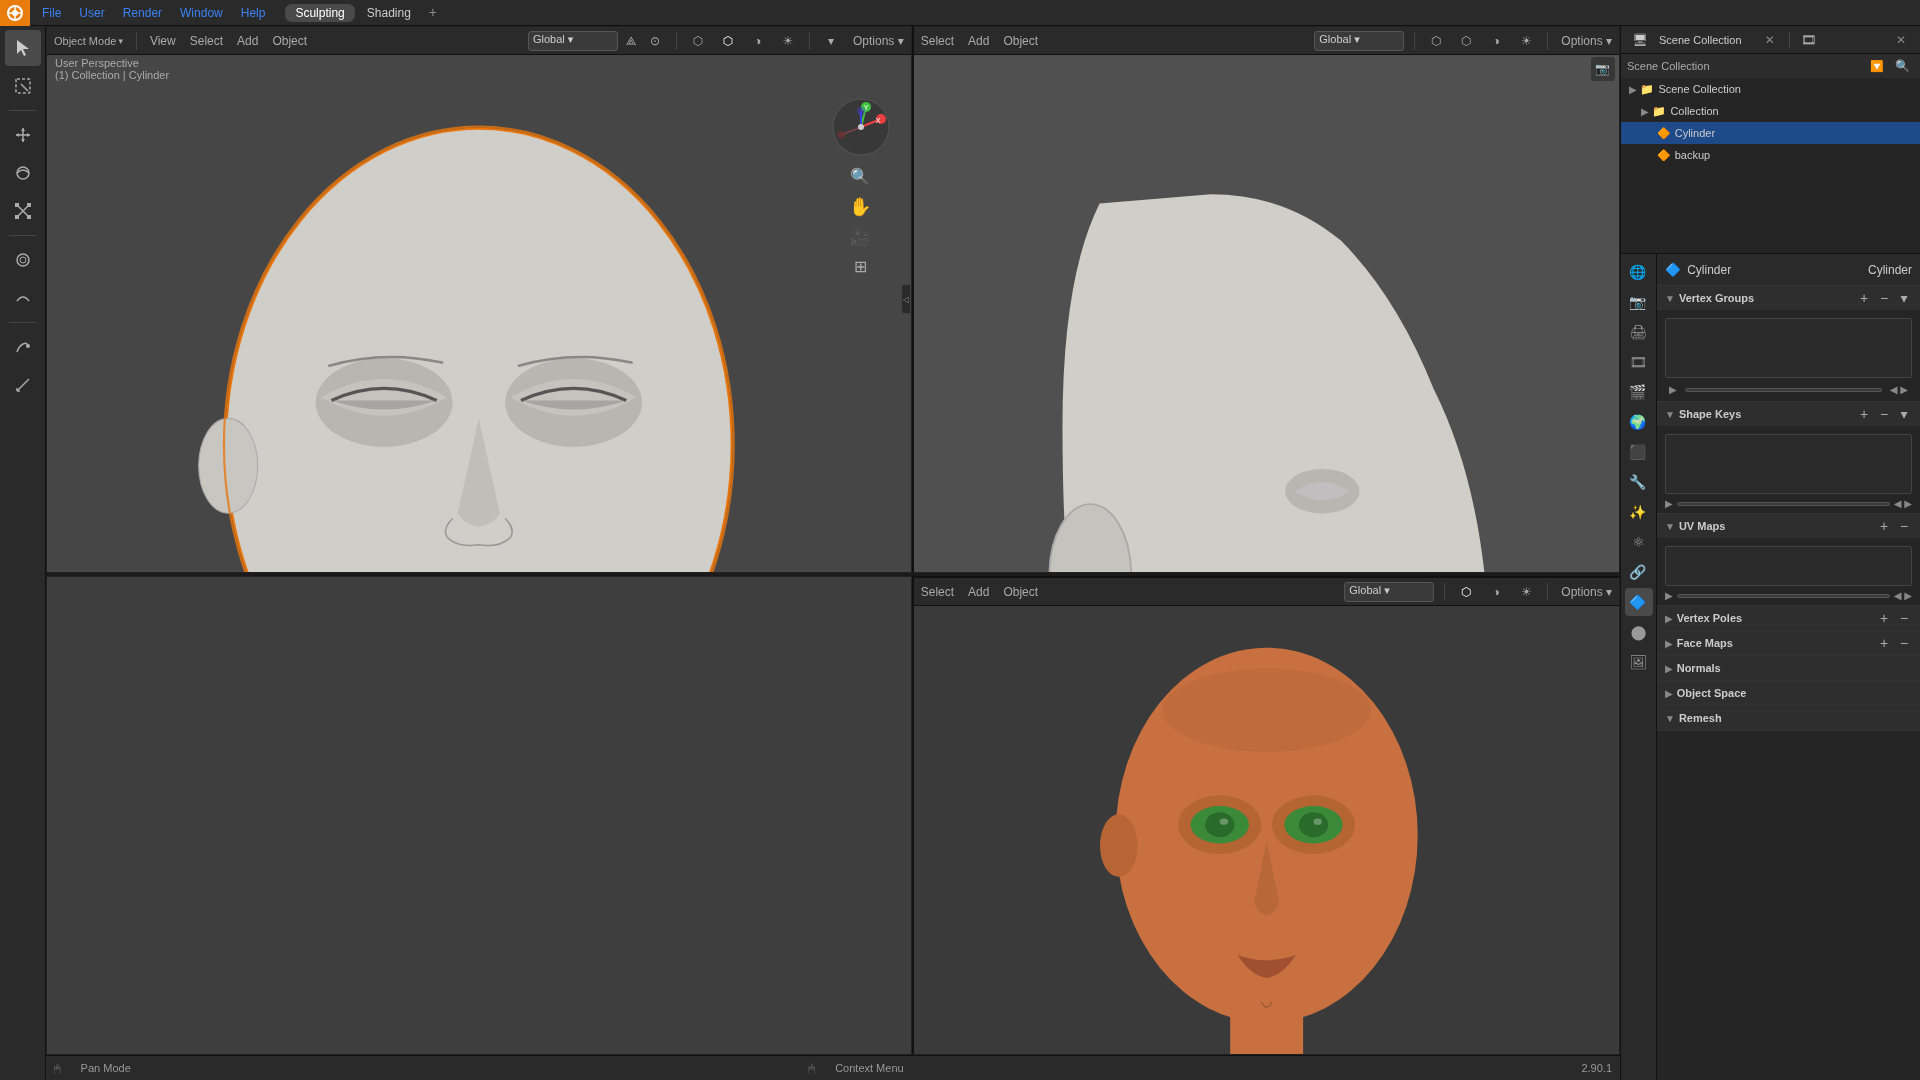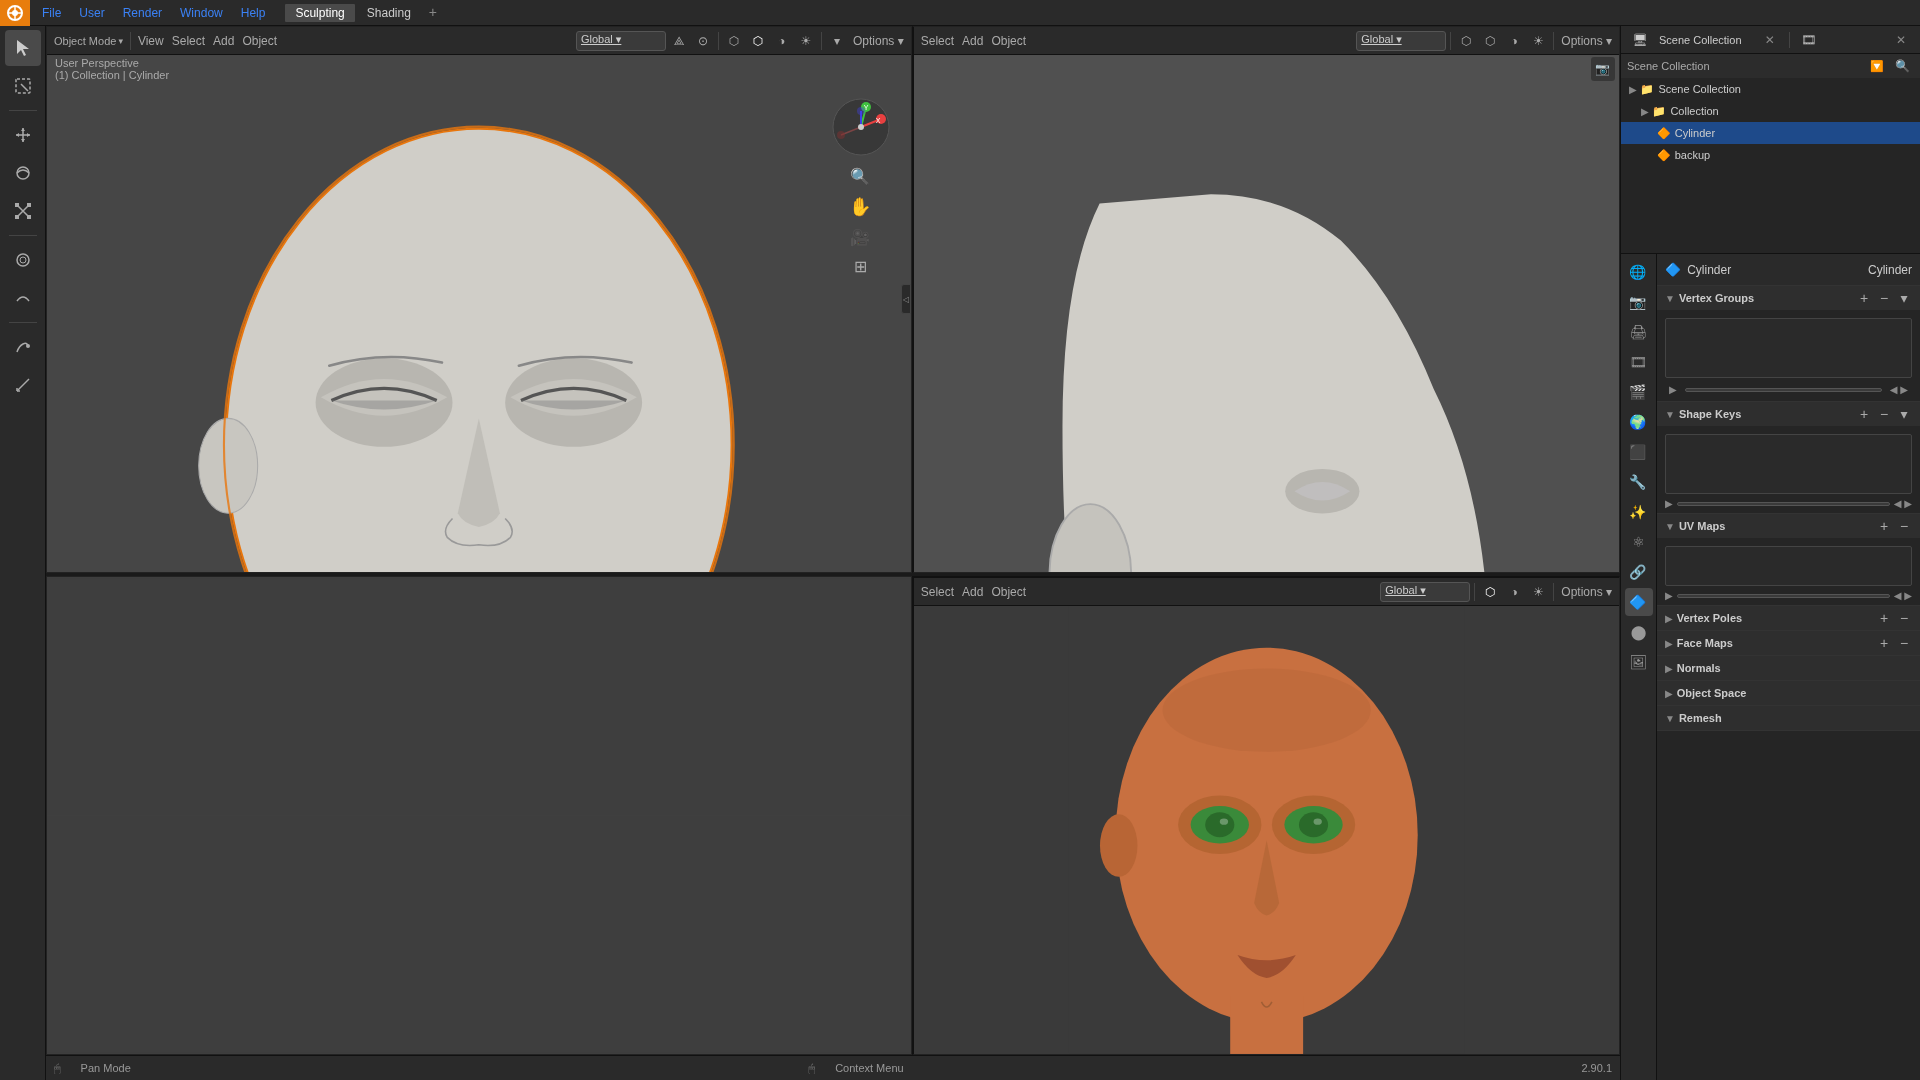--- a/index.html
+++ b/index.html
@@ -6,21 +6,21 @@
     body { width: 1920px; height: 1080px; background: #1a1a1a; font-family: 'Segoe UI', Arial, sans-serif; font-size: 12px; color: #ccc; overflow: hidden; user-select: none; }
 
     
     .top-menubar {
       width: 100%; height: 26px; background: #2a2a2a; display: flex; align-items: center; border-bottom: 1px solid #111;
     }
     .menu-logo { width: 30px; height: 26px; display: flex; align-items: center; justify-content: center; background: #e87d0d; }
     .menu-logo svg { width: 18px; height: 18px; }
     .menu-items { display: flex; align-items: center; gap: 2px; padding: 0 4px; }
     .menu-item { padding: 2px 8px; color: #3b82f6; font-size: 12px; cursor: pointer; border-radius: 3px; }
-    .menu-tab { padding: 2px 10px; border-radius: 1px; cursor: pointer; font-size: 12px; }
+    .menu-tab { padding: 2px 10px; border-radius: 7px; cursor: pointer; font-size: 12px; }
     .menu-tab.active { background: #4a4a4a; color: #fff; }
     .menu-tabs { display: flex; gap: 2px; margin-left: 8px; }
     .add-tab { color: #888; font-size: 14px; cursor: pointer; padding: 0 6px; }
 
     
     .main-layout { display: flex; width: 1920px; height: 1054px; }
 
     
     .left-toolbar {
       width: 46px; background: #2a2a2a; display: flex; flex-direction: column; align-items: center; padding: 4px 0; gap: 2px; border-right: 1px solid #111;
@@ -99,24 +99,24 @@
 
     
     .face-front-svg { position: absolute; top: 28px; left: 0; right: 0; bottom: 26px; }
     .face-side-svg { position: absolute; top: 28px; left: 0; right: 0; bottom: 0; }
 
     
     .prop-checkbox { width: 14px; height: 14px; appearance: none; background: #4a7abf; border: 1px solid #5a8acf; border-radius: 2px; cursor: pointer; display: inline-flex; align-items: center; justify-content: center; }
     .prop-checkbox:checked::after { content: '✓'; color: #fff; font-size: 10px; }
 
     
-    .toolbar-row { height: 28px; background: #2a2a2a; display: flex; align-items: center; padding: 0 4px; gap: 2px; border-bottom: 1px solid #111; }
+    .toolbar-row { height: 28px; background: #2a2a2a; display: flex; align-items: center; padding: 0 4px; gap: 8px; border-bottom: 1px solid #111; }
     .toolbar-icon-btn { height: 22px; min-width: 22px; display: flex; align-items: center; justify-content: center; border-radius: 3px; cursor: pointer; color: #aaa; font-size: 12px; background: transparent; border: none; padding: 0 3px; }
     .toolbar-separator-v { width: 1px; height: 18px; background: #444; margin: 0 2px; }
-    .toolbar-dropdown { background: #3a3a3a; border: 1px solid #555; color: #ccc; font-size: 11px; padding: 1px 4px; border-radius: 3px; height: 20px; text-decoration: underline; }
+    .toolbar-dropdown { background: #3a3a3a; border: 1px solid #555; color: #ccc; font-size: 11px; padding: 1px 4px; border-radius: 3px; height: 20px; }
   </style>
 </head>
 <body>
 
 <div class="top-menubar">
   <div class="menu-logo">
     <svg viewBox="0 0 18 18" fill="white">
       <circle cx="9" cy="9" r="7" fill="none" stroke="white" stroke-width="2"></circle>
       <circle cx="9" cy="9" r="3" fill="white"></circle>
       <line x1="9" y1="2" x2="9" y2="16" stroke="white" stroke-width="1.5"></line>

